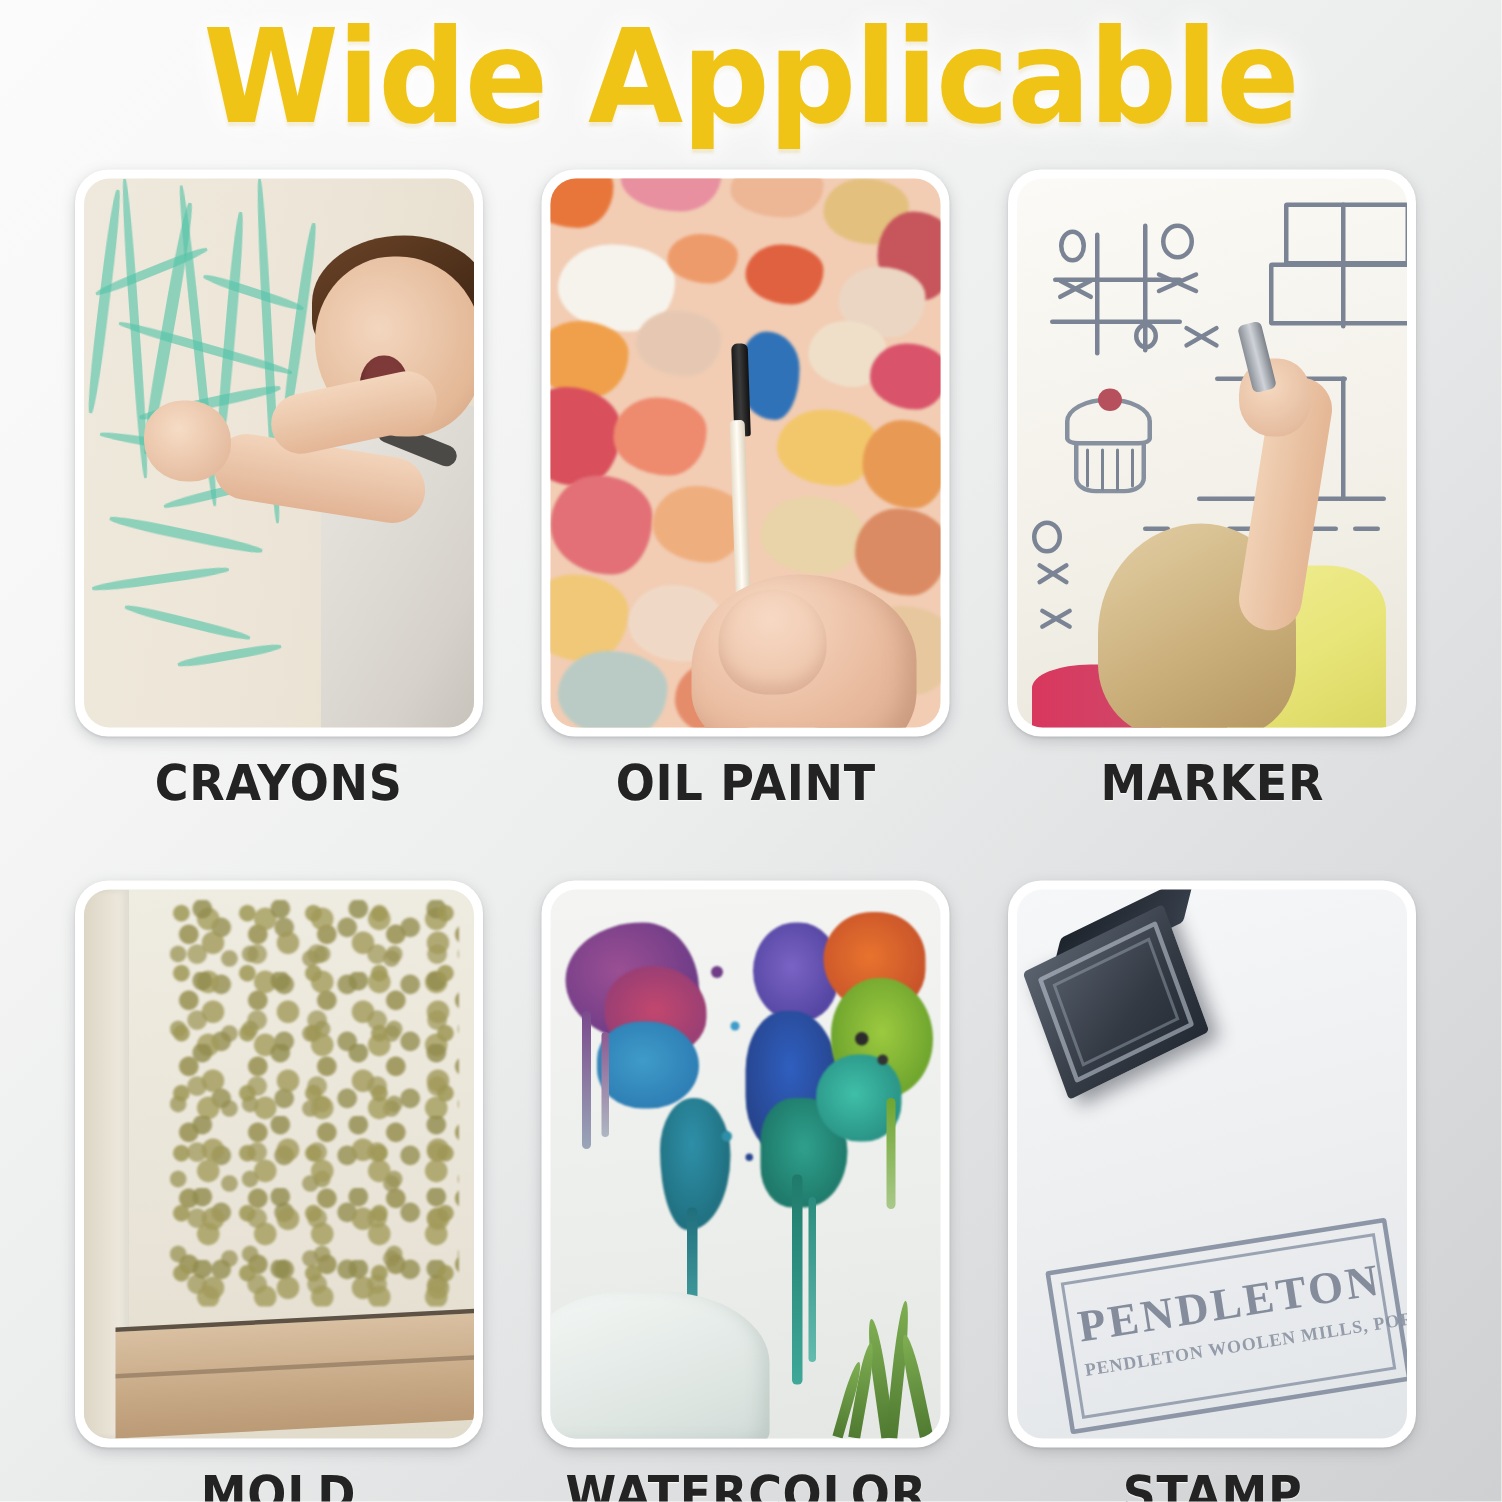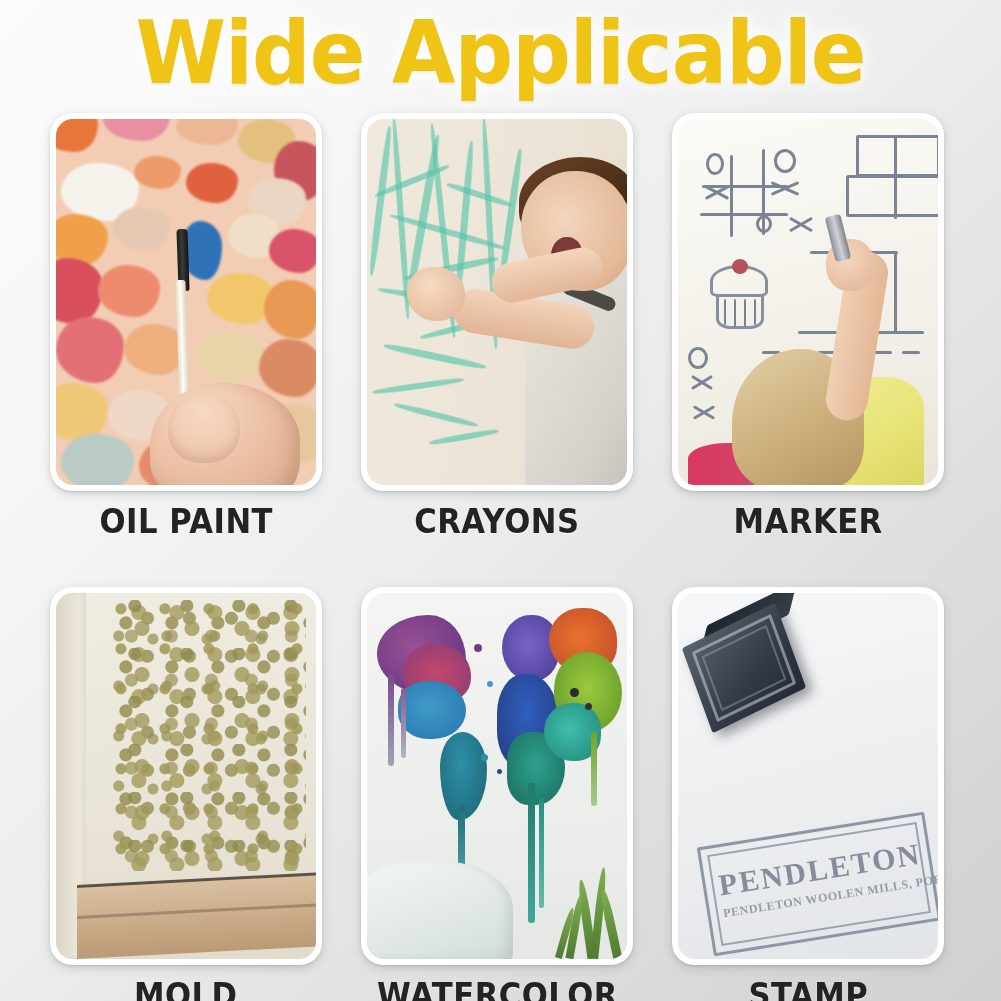--- a/index.html
+++ b/index.html
@@ -249,20 +249,53 @@
   }
 </style>
 </head>
 <body>
 
 <div class="title-wrap">
   <div class="title">Wide Applicable</div>
 </div>
 
 <div class="grid">
+
+  <div class="cell">
+    <div class="card">
+      <div class="photo crayon">
+        <div class="cr-line" style="left:4%;top:2%;width:7px;height:150px;transform:rotate(7deg);"></div>
+        <div class="cr-line" style="left:12%;top:0%;width:6px;height:200px;transform:rotate(-4deg);"></div>
+        <div class="cr-line" style="left:20%;top:4%;width:8px;height:170px;transform:rotate(10deg);"></div>
+        <div class="cr-line" style="left:28%;top:1%;width:6px;height:215px;transform:rotate(-6deg);"></div>
+        <div class="cr-line" style="left:36%;top:6%;width:7px;height:160px;transform:rotate(5deg);"></div>
+        <div class="cr-line" style="left:46%;top:0%;width:6px;height:230px;transform:rotate(-3deg);"></div>
+        <div class="cr-line" style="left:54%;top:8%;width:7px;height:140px;transform:rotate(8deg);"></div>
+        <div class="cr-line" style="left:8%;top:30%;width:120px;height:6px;transform:rotate(16deg);"></div>
+        <div class="cr-line" style="left:14%;top:40%;width:96px;height:7px;transform:rotate(-12deg);"></div>
+        <div class="cr-line" style="left:4%;top:48%;width:110px;height:6px;transform:rotate(9deg);"></div>
+        <div class="cr-line" style="left:20%;top:56%;width:88px;height:6px;transform:rotate(-14deg);"></div>
+        <div class="cr-line" style="left:6%;top:64%;width:104px;height:7px;transform:rotate(12deg);"></div>
+        <div class="cr-line" style="left:2%;top:72%;width:92px;height:6px;transform:rotate(-8deg);"></div>
+        <div class="cr-line" style="left:10%;top:80%;width:86px;height:6px;transform:rotate(14deg);"></div>
+        <div class="cr-line" style="left:24%;top:86%;width:70px;height:6px;transform:rotate(-10deg);"></div>
+        <div class="cr-line" style="left:2%;top:16%;width:80px;height:6px;transform:rotate(-22deg);"></div>
+        <div class="cr-line" style="left:30%;top:20%;width:70px;height:6px;transform:rotate(18deg);"></div>
+        <div class="cr-body"></div>
+        <div class="cr-strap"></div>
+        <div class="cr-hair"></div>
+        <div class="cr-kid-head"></div>
+        <div class="cr-mouth"></div>
+        <div class="cr-arm-u"></div>
+        <div class="cr-arm-l"></div>
+        <div class="cr-fist"></div>
+      </div>
+    </div>
+    <div class="label">CRAYONS</div>
+  </div>
 
   <div class="cell">
     <div class="card">
       <div class="photo oil">
         <div class="blob" style="left:-6%;top:-4%;width:22%;height:13%;background:#E8763B;"></div>
         <div class="blob" style="left:18%;top:-6%;width:26%;height:12%;background:#E88FA0;"></div>
         <div class="blob" style="left:46%;top:-3%;width:24%;height:10%;background:#EDB695;"></div>
         <div class="blob" style="left:70%;top:0%;width:22%;height:12%;background:#E3C07E;"></div>
         <div class="blob" style="left:84%;top:6%;width:20%;height:16%;background:#C7555C;"></div>
         <div class="blob" style="left:2%;top:12%;width:30%;height:16%;background:#F6F3EC;"></div>
@@ -292,53 +325,20 @@
         <div class="oil-brush-tip"></div>
         <div class="oil-brush-handle"></div>
         <div class="oil-hand"></div>
       </div>
     </div>
     <div class="label">OIL PAINT</div>
   </div>
 
   <div class="cell">
     <div class="card">
-      <div class="photo crayon">
-        <div class="cr-line" style="left:4%;top:2%;width:7px;height:150px;transform:rotate(7deg);"></div>
-        <div class="cr-line" style="left:12%;top:0%;width:6px;height:200px;transform:rotate(-4deg);"></div>
-        <div class="cr-line" style="left:20%;top:4%;width:8px;height:170px;transform:rotate(10deg);"></div>
-        <div class="cr-line" style="left:28%;top:1%;width:6px;height:215px;transform:rotate(-6deg);"></div>
-        <div class="cr-line" style="left:36%;top:6%;width:7px;height:160px;transform:rotate(5deg);"></div>
-        <div class="cr-line" style="left:46%;top:0%;width:6px;height:230px;transform:rotate(-3deg);"></div>
-        <div class="cr-line" style="left:54%;top:8%;width:7px;height:140px;transform:rotate(8deg);"></div>
-        <div class="cr-line" style="left:8%;top:30%;width:120px;height:6px;transform:rotate(16deg);"></div>
-        <div class="cr-line" style="left:14%;top:40%;width:96px;height:7px;transform:rotate(-12deg);"></div>
-        <div class="cr-line" style="left:4%;top:48%;width:110px;height:6px;transform:rotate(9deg);"></div>
-        <div class="cr-line" style="left:20%;top:56%;width:88px;height:6px;transform:rotate(-14deg);"></div>
-        <div class="cr-line" style="left:6%;top:64%;width:104px;height:7px;transform:rotate(12deg);"></div>
-        <div class="cr-line" style="left:2%;top:72%;width:92px;height:6px;transform:rotate(-8deg);"></div>
-        <div class="cr-line" style="left:10%;top:80%;width:86px;height:6px;transform:rotate(14deg);"></div>
-        <div class="cr-line" style="left:24%;top:86%;width:70px;height:6px;transform:rotate(-10deg);"></div>
-        <div class="cr-line" style="left:2%;top:16%;width:80px;height:6px;transform:rotate(-22deg);"></div>
-        <div class="cr-line" style="left:30%;top:20%;width:70px;height:6px;transform:rotate(18deg);"></div>
-        <div class="cr-body"></div>
-        <div class="cr-strap"></div>
-        <div class="cr-hair"></div>
-        <div class="cr-kid-head"></div>
-        <div class="cr-mouth"></div>
-        <div class="cr-arm-u"></div>
-        <div class="cr-arm-l"></div>
-        <div class="cr-fist"></div>
-      </div>
-    </div>
-    <div class="label">CRAYONS</div>
-  </div>
-
-  <div class="cell">
-    <div class="card">
       <div class="photo marker">
 
         <div class="mk-stroke" style="left:52px;top:36px;width:3px;height:82px;"></div>
         <div class="mk-stroke" style="left:84px;top:30px;width:3px;height:86px;"></div>
         <div class="mk-stroke" style="left:24px;top:66px;width:86px;height:3px;"></div>
         <div class="mk-stroke" style="left:22px;top:94px;width:88px;height:3px;"></div>
         <div class="mk-o" style="left:28px;top:34px;width:18px;height:22px;"></div>
         <div class="mk-o" style="left:96px;top:30px;width:22px;height:24px;"></div>
         <div class="mk-stroke" style="left:26px;top:72px;width:26px;height:3px;transform:rotate(28deg);"></div>
         <div class="mk-stroke" style="left:26px;top:72px;width:26px;height:3px;transform:rotate(-28deg);"></div>

